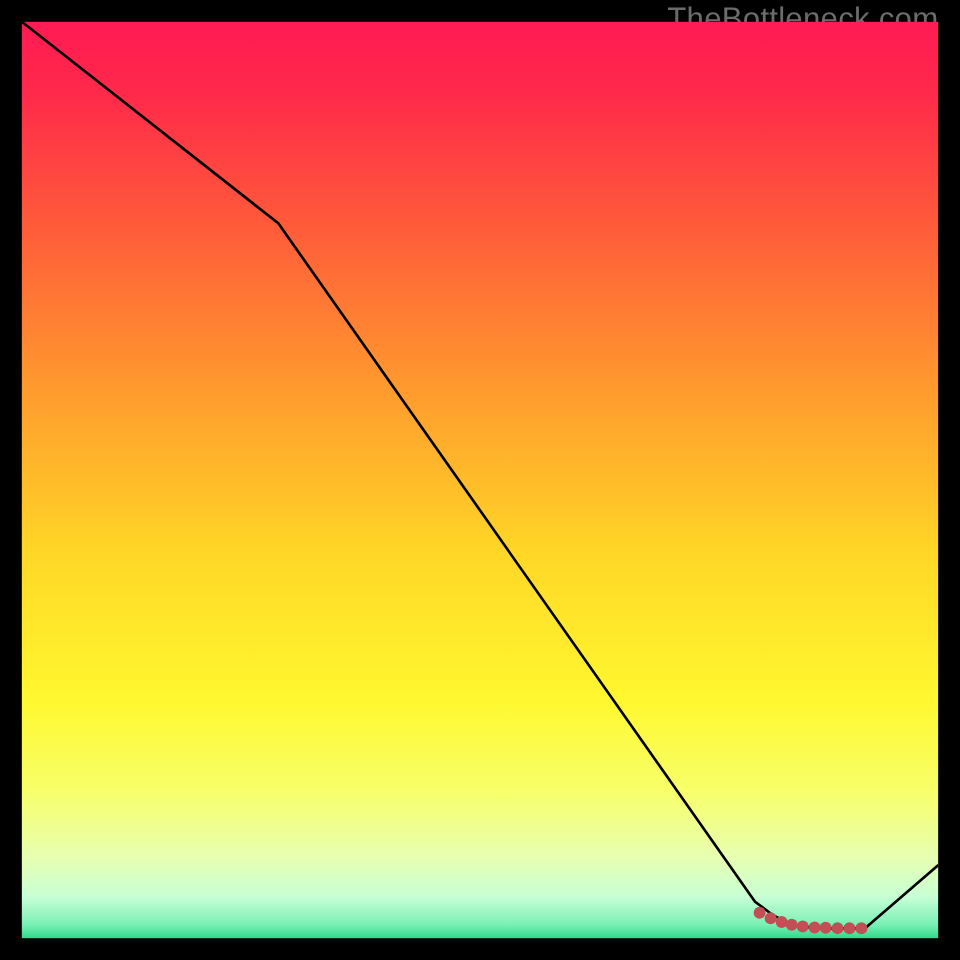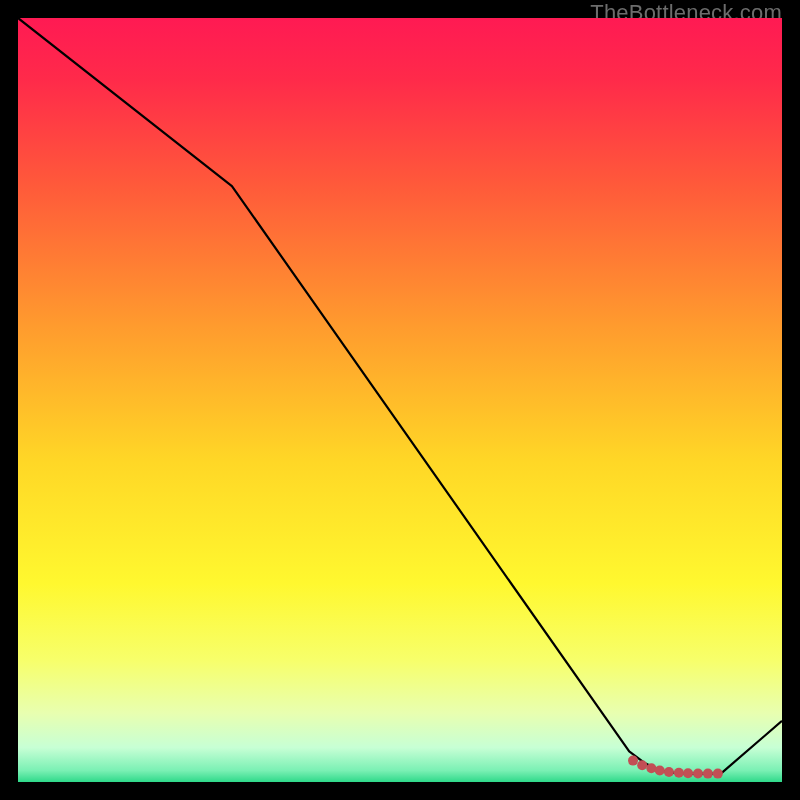--- a/index.html
+++ b/index.html
@@ -21,21 +21,21 @@
     left: 18px;
     top: 18px;
     width: 764px;
     height: 764px;
   }
   .watermark {
     position: absolute;
     top: 0;
     right: 18px;
     font-family: Arial, Helvetica, sans-serif;
-    font-size: 22px;
+    font-size: 26px;
     font-weight: 500;
     color: #6c6c6c;
     letter-spacing: 0.2px;
     user-select: none;
   }
 </style>
 </head>
 <body>
 
 <div class="frame">

